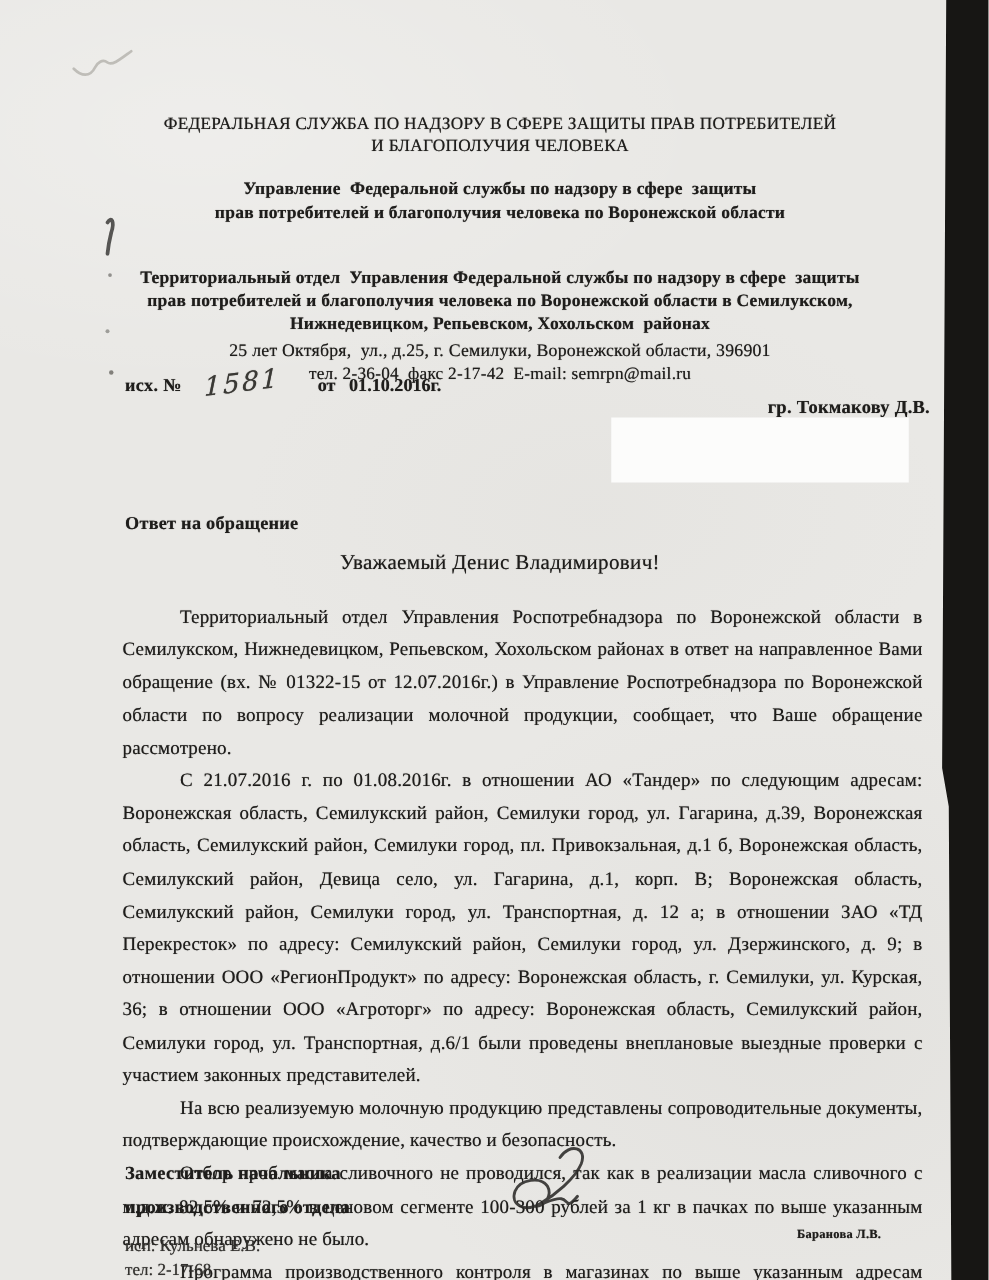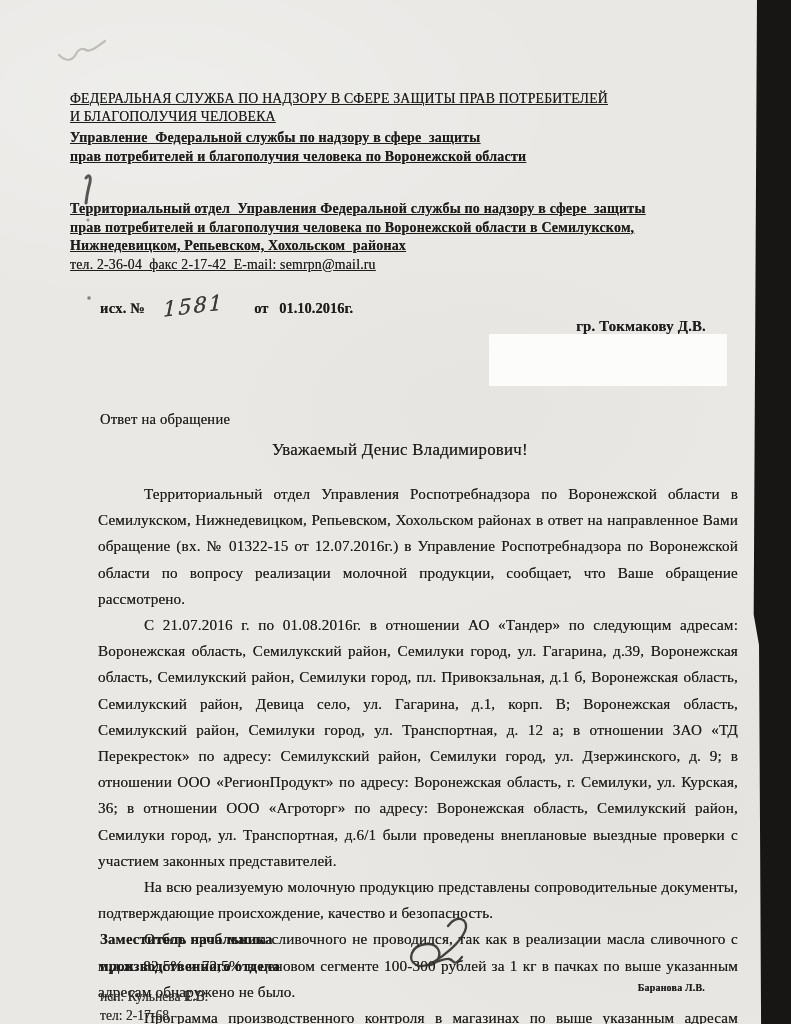--- a/index.html
+++ b/index.html
@@ -18,53 +18,52 @@
       radial-gradient(ellipse 500px 400px at 80% 80%, rgba(180,178,172,.12), rgba(0,0,0,0) 70%),
       radial-gradient(ellipse 400px 250px at 60% 40%, rgba(200,198,192,.10), rgba(0,0,0,0) 70%);
     color:var(--ink-color,#1e1d1b);
   }
   .page *{box-sizing:border-box;}
   .blurry{text-shadow:0 0 .6px rgba(40,38,35,.75);}
 
   
   .letterhead{
     position:absolute;left:70px;top:90px;width:660px;
-    text-align:left;
-    text-decoration:underline;
+    text-align:center;
   }
   .letterhead div{white-space:pre-wrap;letter-spacing:.2px;}
   .lh-reg{font-size:13.8px;line-height:18px;}
   .lh-bold{font-weight:bold;font-size:14px;line-height:18.5px;}
-  .lh-org{margin-top:3px;}
+  .lh-org{margin-top:17px;}
   .lh-dept{margin-top:34px;}
   .lh-addr{margin-top:2px;font-size:14.2px;}
 
   
   .ref-row{position:absolute;left:100px;top:294px;width:420px;font-size:14.5px;font-weight:bold;}
   .ref-label{letter-spacing:.3px;}
   .ref-number{
     display:inline-block;
     font-family:"DejaVu Serif",serif;
     font-style:italic;font-weight:normal;
     font-size:21px;color:#3a3935;
     transform:rotate(-7deg) skewX(-8deg);
     margin-left:14px;letter-spacing:2px;
   }
   .ref-date{white-space:pre;margin-left:26px;}
   .recipient{
-    position:absolute;left:406px;top:318px;width:300px;
+    position:absolute;left:444px;top:318px;width:300px;
     text-align:right;font-weight:bold;font-size:14.8px;letter-spacing:.2px;
   }
   .redaction{
     position:absolute;left:489px;top:334px;width:238px;height:52px;
     background:#fcfcfb;
   }
 
   
-  .subject{position:absolute;left:100px;top:411px;font-weight:normal;font-size:14.6px;letter-spacing:.2px;}
+  .subject{position:absolute;left:100px;top:411px;font-weight:bold;font-size:14.6px;letter-spacing:.2px;}
   .salutation{
     position:absolute;left:70px;top:440px;width:660px;
     text-align:center;font-weight:normal;font-size:16.8px;letter-spacing:.3px;
   }
 
   
   .body-text{
     position:absolute;left:98px;top:481px;width:640px;
     font-size:15.2px;line-height:26.2px;text-align:justify;
     letter-spacing:.15px;
@@ -107,20 +106,21 @@
   </svg>
 
   <div class="letterhead blurry">
     <div class="lh-reg">ФЕДЕРАЛЬНАЯ СЛУЖБА ПО НАДЗОРУ В СФЕРЕ ЗАЩИТЫ ПРАВ ПОТРЕБИТЕЛЕЙ</div>
     <div class="lh-reg">И БЛАГОПОЛУЧИЯ ЧЕЛОВЕКА</div>
     <div class="lh-bold lh-org">Управление  Федеральной службы по надзору в сфере  защиты</div>
     <div class="lh-bold">прав потребителей и благополучия человека по Воронежской области</div>
     <div class="lh-bold lh-dept">Территориальный отдел  Управления Федеральной службы по надзору в сфере  защиты</div>
     <div class="lh-bold">прав потребителей и благополучия человека по Воронежской области в Семилукском,</div>
     <div class="lh-bold">Нижнедевицком, Репьевском, Хохольском  районах</div>
+    <div class="lh-reg lh-addr">25 лет Октября,  ул., д.25, г. Семилуки, Воронежской области, 396901</div>
     <div class="lh-reg">тел. 2-36-04  факс 2-17-42  E-mail: semrpn@mail.ru</div>
   </div>
 
   <svg class="ink-smudge" width="24" height="150" viewBox="0 0 24 150">
     <path d="M10 8 C 13 3, 16 7, 13 16 C 11.5 22, 10.5 28, 10 33" fill="none" stroke="#3c3b38" stroke-width="3" stroke-linecap="round" opacity="0.85"></path>
     <circle cx="12" cy="50" r="1.5" fill="#6b6a66" opacity="0.7"></circle>
     <circle cx="10" cy="95" r="1.6" fill="#6b6a66" opacity="0.6"></circle>
     <circle cx="13" cy="128" r="1.8" fill="#55544f" opacity="0.7"></circle>
   </svg>
 

